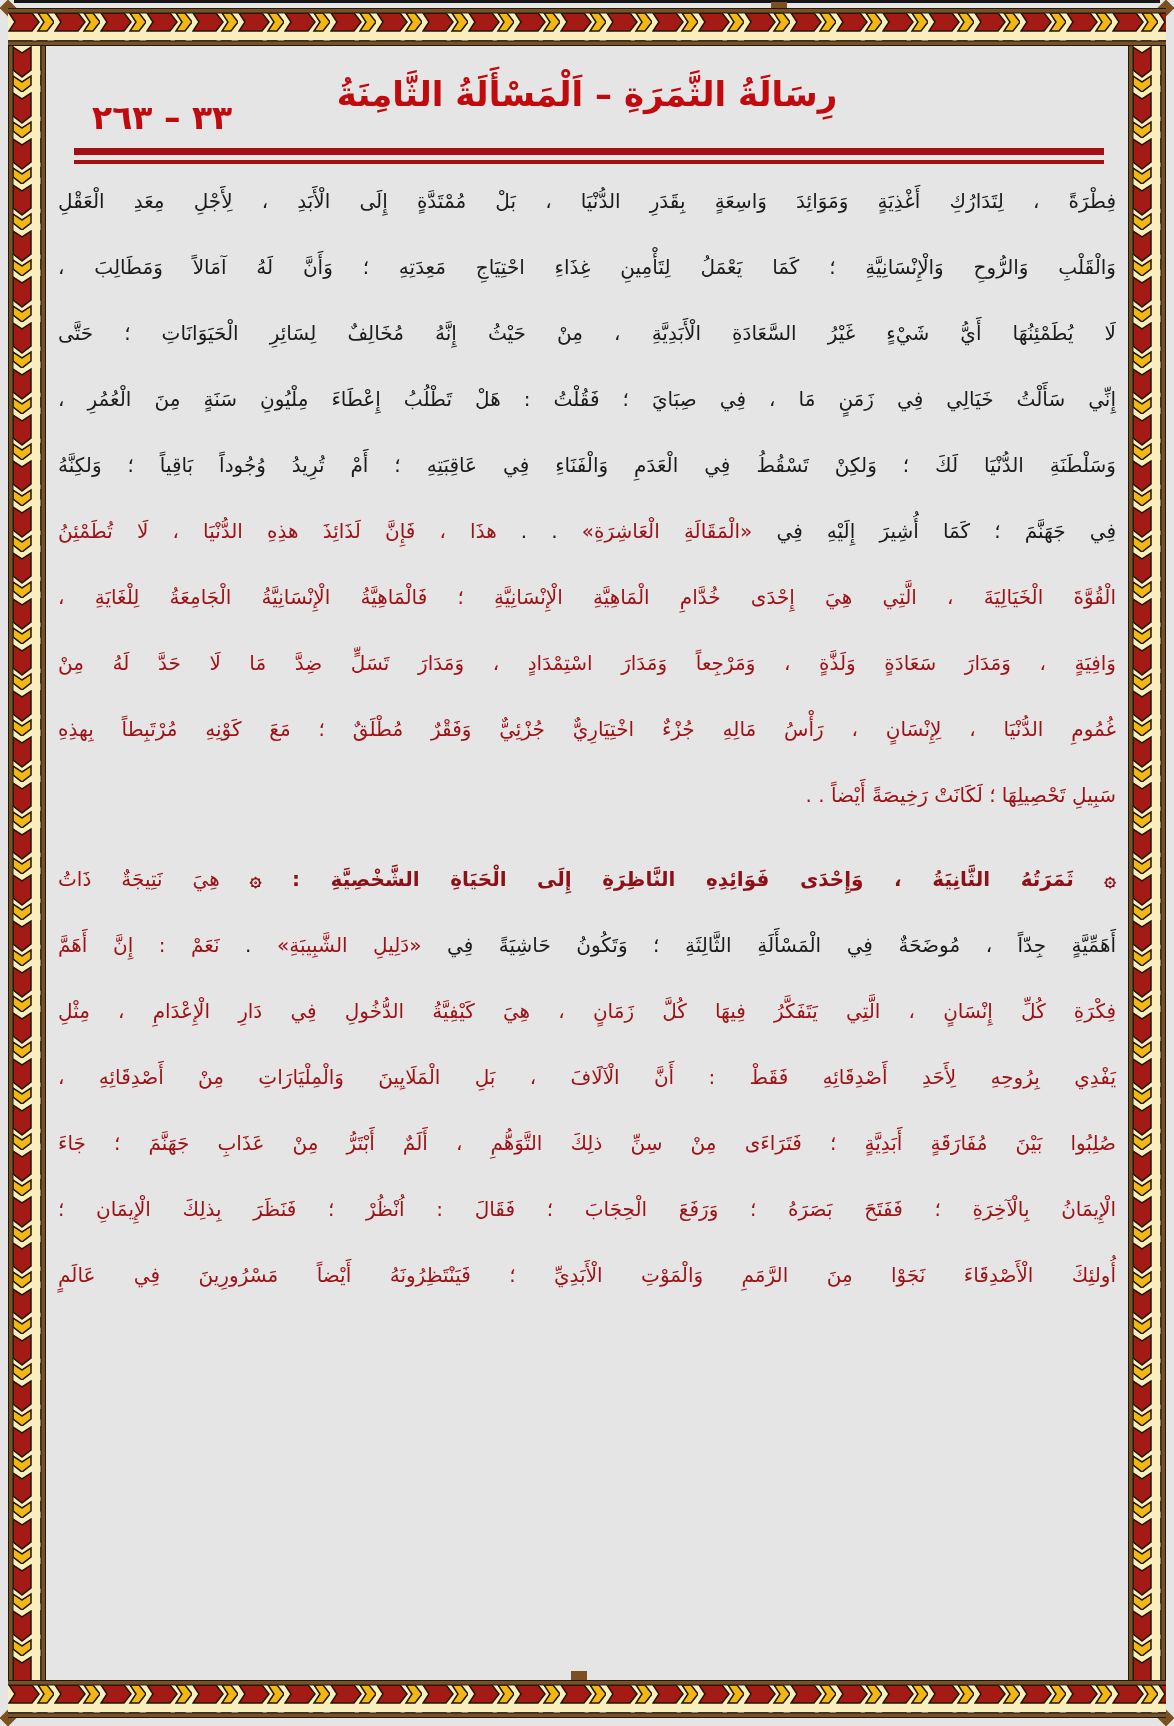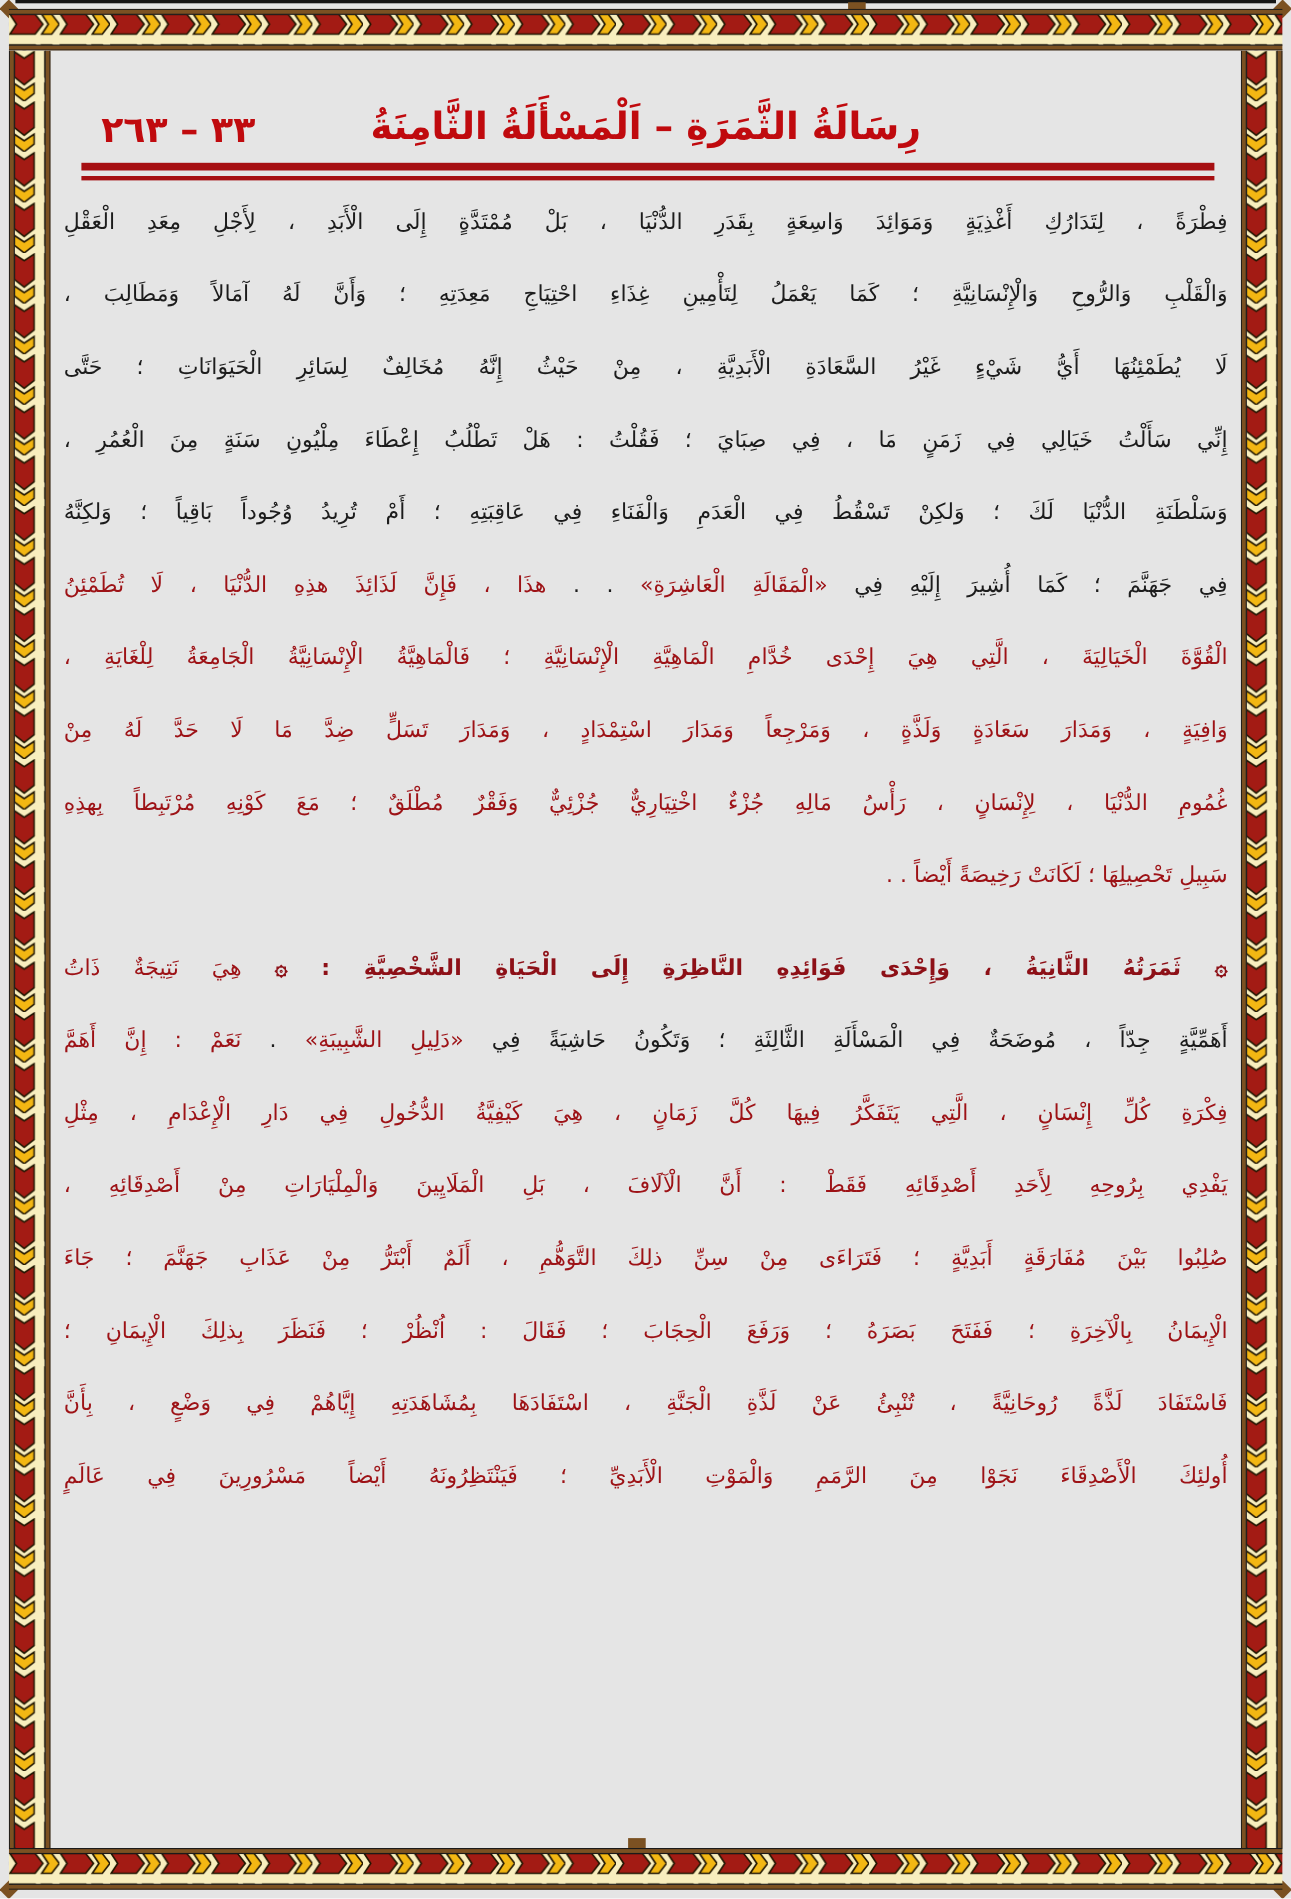--- a/index.html
+++ b/index.html
@@ -18,21 +18,21 @@
   .strip-right{left:1128px;top:46px;}
   .corner-tip{position:absolute;width:12px;height:12px;background:var(--border-brown);transform:rotate(45deg);}
   .tip-tl{left:2px;top:2px;} .tip-tr{left:1160px;top:2px;}
   .tip-bl{left:2px;top:1712px;} .tip-br{left:1160px;top:1712px;}
 
   .header-pagenum{
     position:absolute;top:98px;left:92px;direction:rtl;
     font-size:33px;font-weight:bold;color:var(--title-red);letter-spacing:3px;
   }
   .header-title{
-    position:absolute;top:95px;left:0;right:0;text-align:center;direction:rtl;
+    position:absolute;top:74px;left:0;right:0;text-align:center;direction:rtl;
     font-size:34px;font-weight:bold;color:var(--title-red);
   }
   .double-rule{
     position:absolute;top:148px;left:74px;width:1030px;height:5px;
     border-top:7px solid var(--rule-red);
     border-bottom:4px solid var(--rule-red);
   }
   .body-text{
     position:absolute;top:168px;left:58px;right:58px;
     direction:rtl;font-size:20px;color:var(--body-black);
@@ -144,17 +144,16 @@
       <div class="line"><span class="seg-red">الْقُوَّةَ الْخَيَالِيَةَ ، الَّتِي هِيَ إِحْدَى خُدَّامِ الْمَاهِيَّةِ الْإِنْسَانِيَّةِ ؛ فَالْمَاهِيَّةُ الْإِنْسَانِيَّةُ الْجَامِعَةُ لِلْغَايَةِ ،</span></div>
       <div class="line"><span class="seg-red">وَافِيَةٍ ، وَمَدَارَ سَعَادَةٍ وَلَذَّةٍ ، وَمَرْجِعاً وَمَدَارَ اسْتِمْدَادٍ ، وَمَدَارَ تَسَلٍّ ضِدَّ مَا لَا حَدَّ لَهُ مِنْ</span></div>
       <div class="line"><span class="seg-red">غُمُومِ الدُّنْيَا ، لِإِنْسَانٍ ، رَأْسُ مَالِهِ جُزْءٌ اخْتِيَارِيٌّ جُزْئِيٌّ وَفَقْرٌ مُطْلَقٌ ؛ مَعَ كَوْنِهِ مُرْتَبِطاً بِهذِهِ</span></div>
       <div class="line align-right"><span class="seg-red">سَبِيلِ تَحْصِيلِهَا ؛ لَكَانَتْ رَخِيصَةً أَيْضاً . .</span></div>
       <div class="line para"><span class="seg-redbold">۞ </span><span class="seg-redbold">ثَمَرَتُهُ الثَّانِيَةُ ، وَإِحْدَى فَوَائِدِهِ النَّاظِرَةِ إِلَى الْحَيَاةِ الشَّخْصِيَّةِ :</span><span class="seg-redbold"> ۞</span><span class="seg-red"> هِيَ نَتِيجَةٌ ذَاتُ</span></div>
       <div class="line"><span class="seg-black">أَهَمِّيَّةٍ جِدّاً ، مُوضَحَةٌ فِي الْمَسْأَلَةِ الثَّالِثَةِ ؛ وَتَكُونُ حَاشِيَةً فِي </span><span class="seg-red">«دَلِيلِ الشَّبِيبَةِ»</span><span class="seg-black"> . </span><span class="seg-red">نَعَمْ : إِنَّ أَهَمَّ</span></div>
       <div class="line"><span class="seg-red">فِكْرَةِ كُلِّ إِنْسَانٍ ، الَّتِي يَتَفَكَّرُ فِيهَا كُلَّ زَمَانٍ ، هِيَ كَيْفِيَّةُ الدُّخُولِ فِي دَارِ الْإِعْدَامِ ، مِثْلِ</span></div>
       <div class="line"><span class="seg-red">يَفْدِي بِرُوحِهِ لِأَحَدِ أَصْدِقَائِهِ فَقَطْ : أَنَّ الْآلَافَ ، بَلِ الْمَلَايِينَ وَالْمِلْيَارَاتِ مِنْ أَصْدِقَائِهِ ،</span></div>
       <div class="line"><span class="seg-red">صُلِبُوا بَيْنَ مُفَارَقَةٍ أَبَدِيَّةٍ ؛ فَتَرَاءَى مِنْ سِنِّ ذلِكَ التَّوَهُّمِ ، أَلَمٌ أَبْتَرُّ مِنْ عَذَابِ جَهَنَّمَ ؛ جَاءَ</span></div>
       <div class="line"><span class="seg-red">الْإِيمَانُ بِالْآخِرَةِ ؛ فَفَتَحَ بَصَرَهُ ؛ وَرَفَعَ الْحِجَابَ ؛ فَقَالَ : اُنْظُرْ ؛ فَنَظَرَ بِذلِكَ الْإِيمَانِ ؛</span></div>
-      <div class="line"><span class="seg-red">فَاسْتَفَادَ لَذَّةً رُوحَانِيَّةً ، تُنْبِئُ عَنْ لَذَّةِ الْجَنَّةِ ، اسْتَفَادَهَا بِمُشَاهَدَتِهِ إِيَّاهُمْ فِي وَضْعٍ ، بِأَنَّ</span></div>
       <div class="line"><span class="seg-red">أُولئِكَ الْأَصْدِقَاءَ نَجَوْا مِنَ الرَّمَمِ وَالْمَوْتِ الْأَبَدِيِّ ؛ فَيَنْتَظِرُونَهُ أَيْضاً مَسْرُورِينَ فِي عَالَمٍ</span></div>
     </div>
 
 </div>
 
 </body></html>

